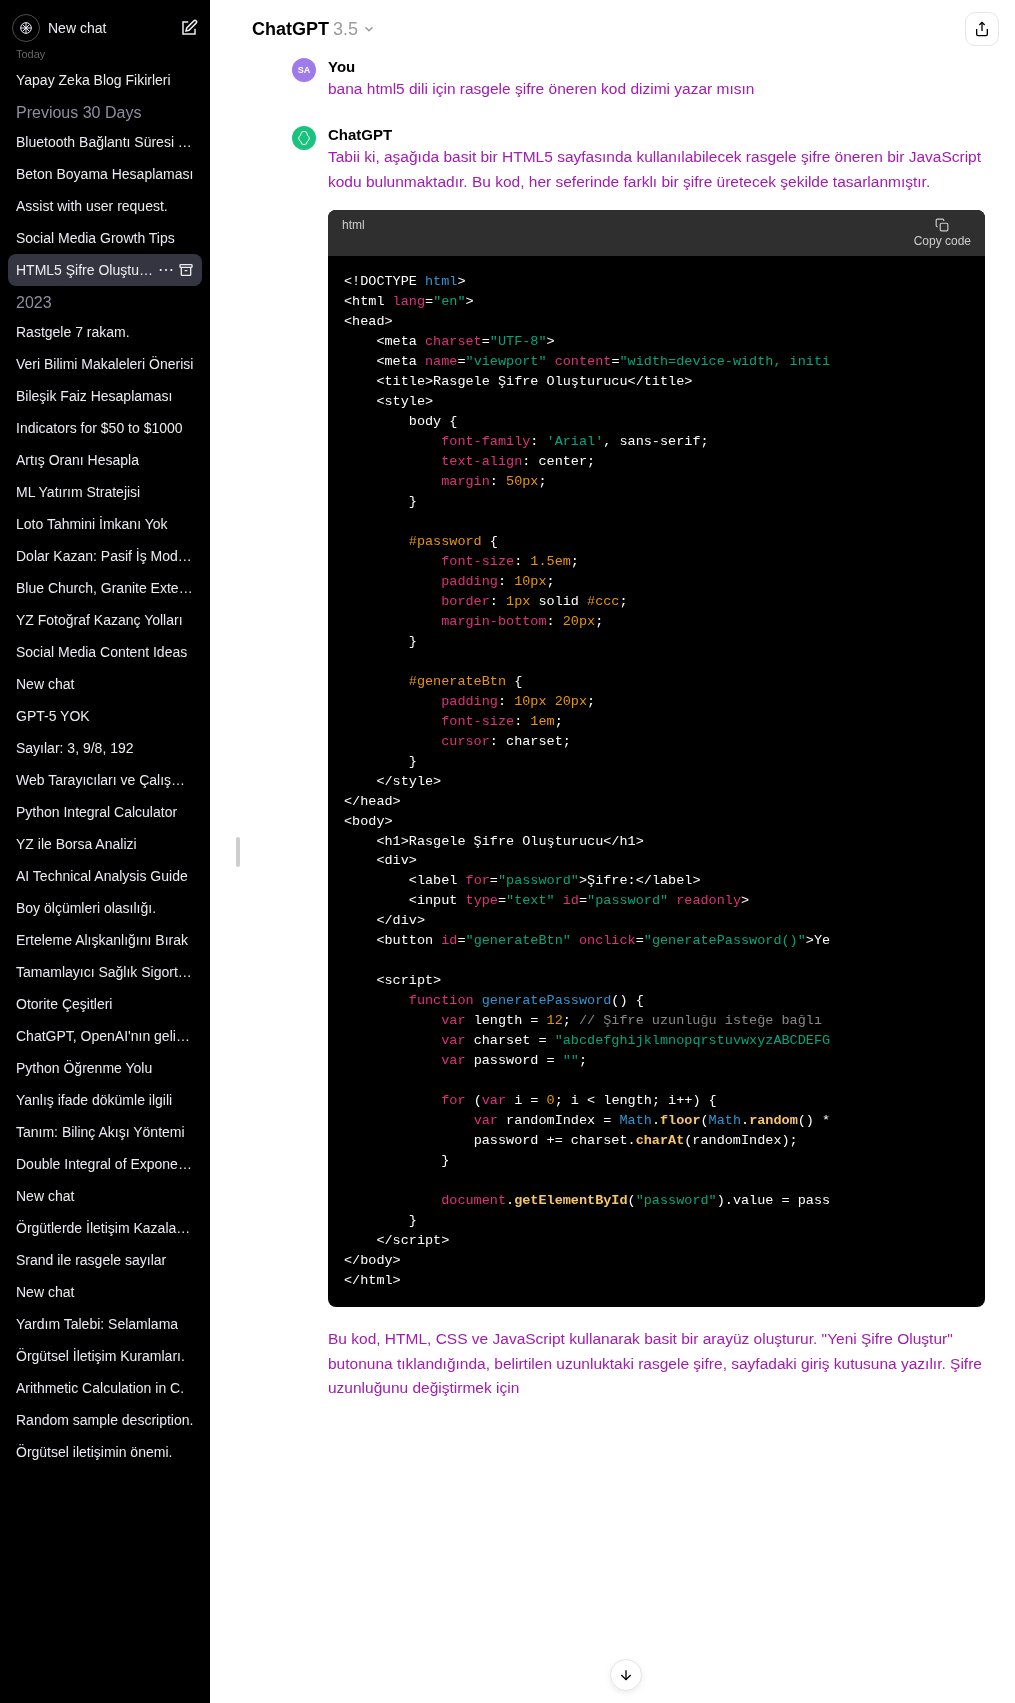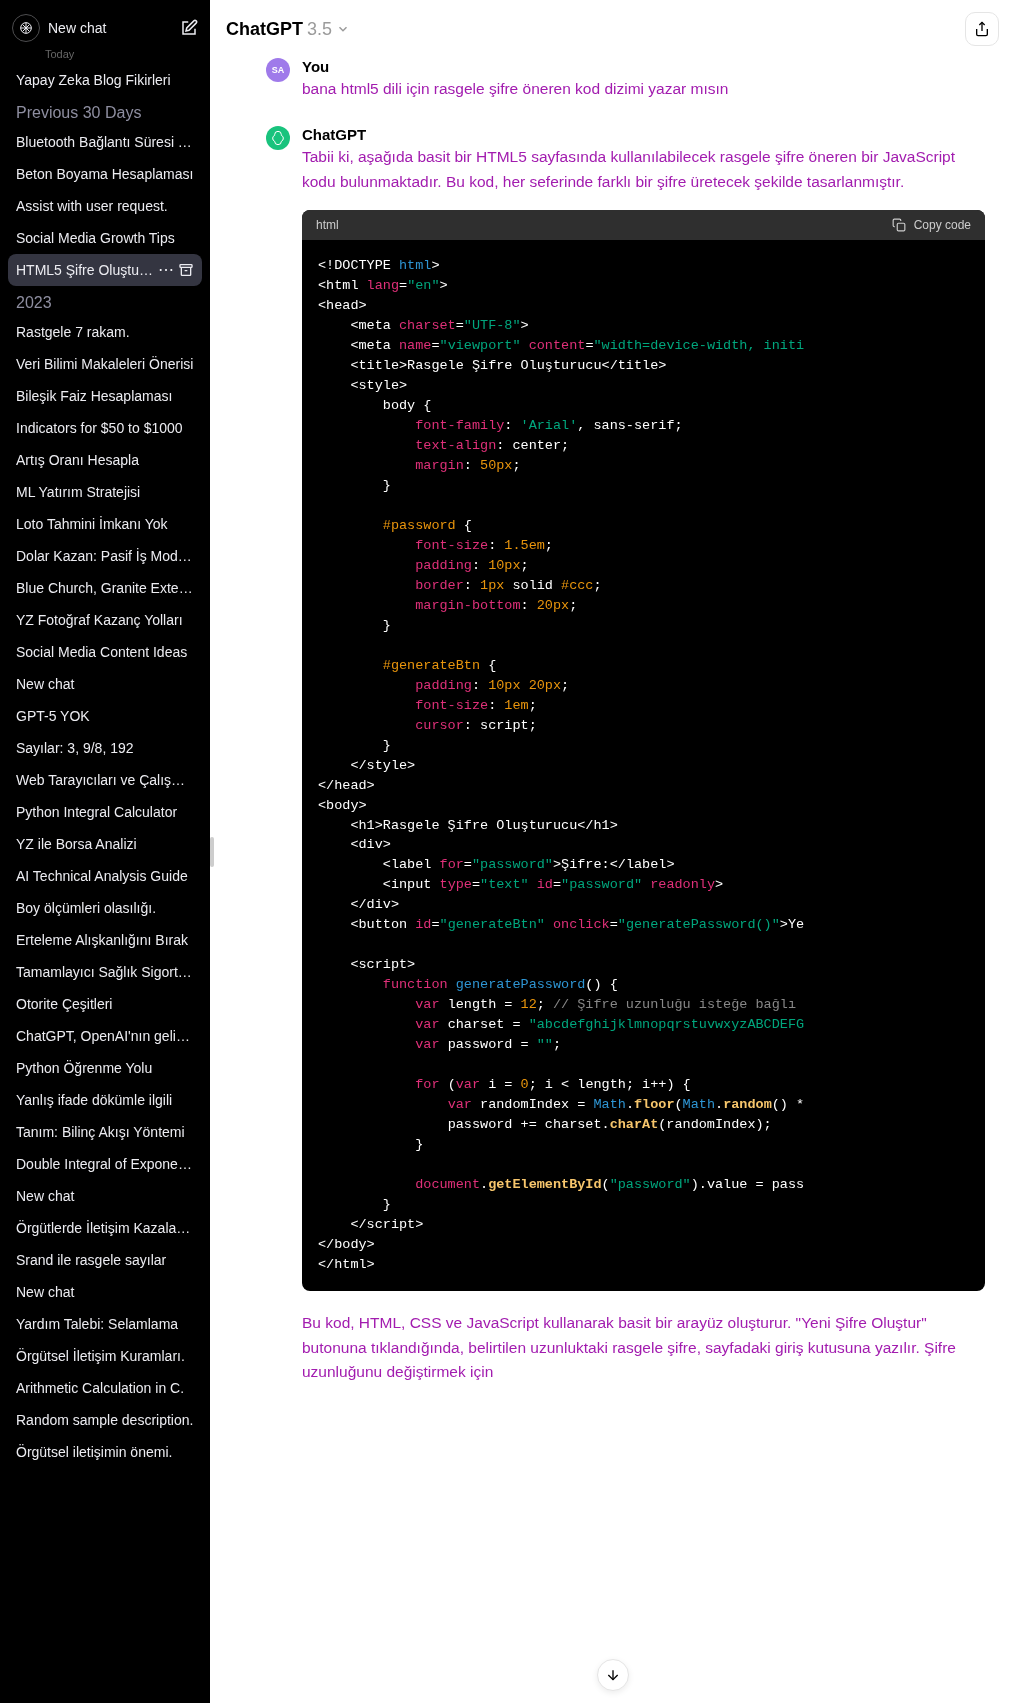--- a/index.html
+++ b/index.html
@@ -66,20 +66,21 @@
 .item-actions { display: flex; gap: 4px; align-items: center; margin-left: 4px;}
 .dots { font-size: 16px; line-height: 1; }
 .archive-icon { width: 16px; height: 16px; }
 
 .main {
   flex: 1;
   display: flex;
   flex-direction: column;
   position: relative;
   min-width: 0;
+  margin-left: 26px;
 }
 .drag-handle {
   position: absolute;
   left: 0; top: 50%;
   width: 4px; height: 30px;
   background: #cdcdcd;
   border-radius: 2px;
   transform: translateY(-50%);
   z-index: 5;
 }
@@ -138,21 +139,21 @@
   font-size: 13.5px;
 }
 .code-header {
   background: #2f2f2f;
   color: #cdcdcd;
   padding: 8px 14px;
   display: flex;
   justify-content: space-between;
   font-size: 12px;
 }
-.copy-btn { display: flex; align-items: center; gap: 8px; cursor: pointer; }
+.copy-btn { display: flex; align-items: center; gap: 2px; cursor: pointer; flex-direction: column; }
 .copy-btn svg { width: 14px; height: 14px; }
 .code-body {
   padding: 16px;
   font-family: "SFMono-Regular", Consolas, "Liberation Mono", Menlo, monospace;
   color: #fff;
   white-space: pre;
   overflow-x: auto;
   line-height: 1.48;
 }
 .c-w { color: #fff; }
@@ -190,21 +191,21 @@
         </svg>
     </div>
     <span class="newchat-label">New chat</span>
     <svg class="edit-icon" viewBox="0 0 24 24" fill="none" stroke="currentColor" stroke-width="2">
         <path d="M11 4H4v16h16v-7"></path>
         <path d="M18.5 2.5a2.1 2.1 0 0 1 3 3L12 15l-4 1 1-4 9.5-9.5z"></path>
       </svg>
   </div>
 
   <div id="sections-container">
-      <div class="section-label" style="padding-top: 0px; margin-top: -4px; color: rgb(102, 102, 102); font-size: 11px; margin-left: 29px;">Today</div>
+      <div class="section-label" style="padding-top: 0px; margin-top: -4px; color: rgb(102, 102, 102); font-size: 11px;">Today</div>
       <div class="chat-item">Yapay Zeka Blog Fikirleri</div>
       <div class="section-label">Previous 30 Days</div>
       <div class="chat-item">Bluetooth Bağlantı Süresi Takibi</div>
       <div class="chat-item">Beton Boyama Hesaplaması</div>
       <div class="chat-item">Assist with user request.</div>
       <div class="chat-item">Social Media Growth Tips</div>
       <div class="chat-item active">
         <span class="item-label">HTML5 Şifre Oluşturucu</span>
         <span class="item-actions">
           <span class="dots">⋯</span>
@@ -322,21 +323,21 @@
         <span class="c-o">#password</span> <span class="c-w">{</span>
             <span class="c-r">font-size</span><span class="c-w">: </span><span class="c-o">1.5em</span><span class="c-w">;</span>
             <span class="c-r">padding</span><span class="c-w">: </span><span class="c-o">10px</span><span class="c-w">;</span>
             <span class="c-r">border</span><span class="c-w">: </span><span class="c-o">1px</span><span class="c-w"> solid </span><span class="c-o">#ccc</span><span class="c-w">;</span>
             <span class="c-r">margin-bottom</span><span class="c-w">: </span><span class="c-o">20px</span><span class="c-w">;</span>
         <span class="c-w">}</span>
 
         <span class="c-o">#generateBtn</span> <span class="c-w">{</span>
             <span class="c-r">padding</span><span class="c-w">: </span><span class="c-o">10px</span> <span class="c-o">20px</span><span class="c-w">;</span>
             <span class="c-r">font-size</span><span class="c-w">: </span><span class="c-o">1em</span><span class="c-w">;</span>
-            <span class="c-r">cursor</span><span class="c-w">: script;</span>
+            <span class="c-r">cursor</span><span class="c-w">: charset;</span>
         <span class="c-w">}</span>
     <span class="c-w">&lt;/style&gt;</span>
 <span class="c-w">&lt;/head&gt;</span>
 <span class="c-w">&lt;body&gt;</span>
     <span class="c-w">&lt;h1&gt;Rasgele Şifre Oluşturucu&lt;/h1&gt;</span>
     <span class="c-w">&lt;div&gt;</span>
         <span class="c-w">&lt;label </span><span class="c-r">for</span><span class="c-w">=</span><span class="c-g">"password"</span><span class="c-w">&gt;Şifre:&lt;/label&gt;</span>
         <span class="c-w">&lt;input </span><span class="c-r">type</span><span class="c-w">=</span><span class="c-g">"text"</span> <span class="c-r">id</span><span class="c-w">=</span><span class="c-g">"password"</span> <span class="c-r">readonly</span><span class="c-w">&gt;</span>
     <span class="c-w">&lt;/div&gt;</span>
     <span class="c-w">&lt;button </span><span class="c-r">id</span><span class="c-w">=</span><span class="c-g">"generateBtn"</span> <span class="c-r">onclick</span><span class="c-w">=</span><span class="c-g">"generatePassword()"</span><span class="c-w">&gt;Ye</span>

